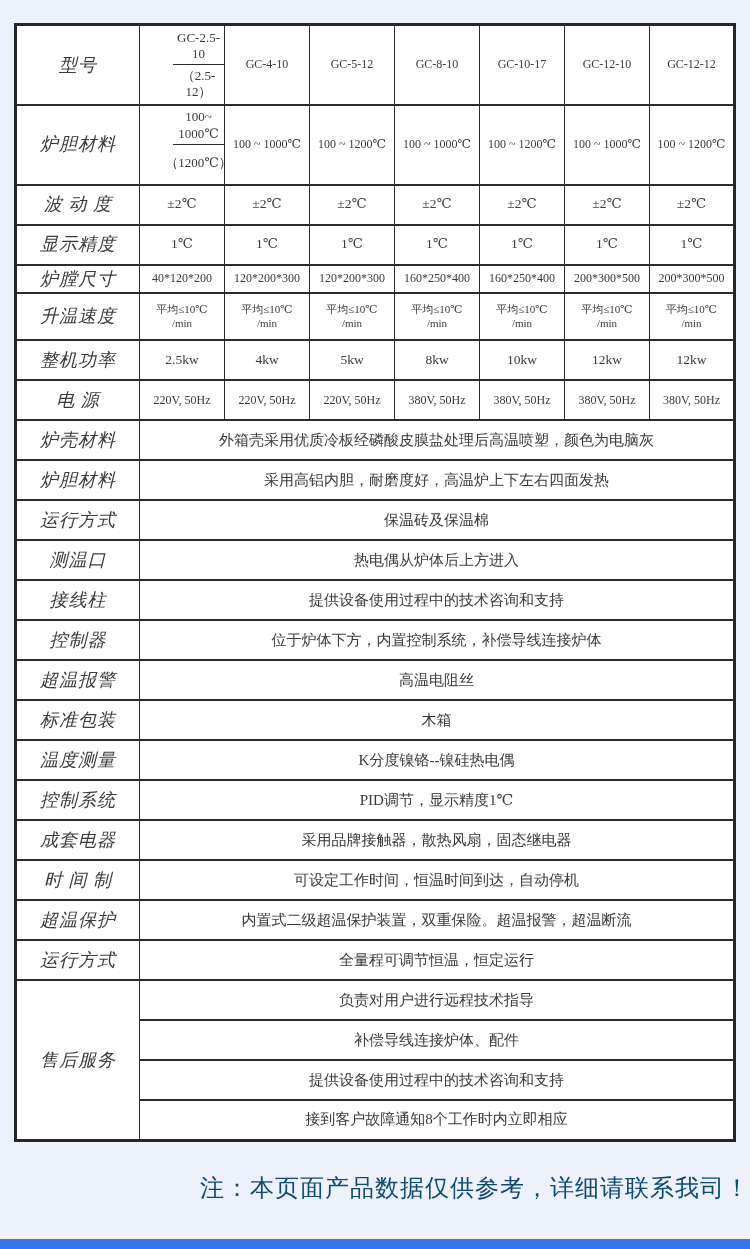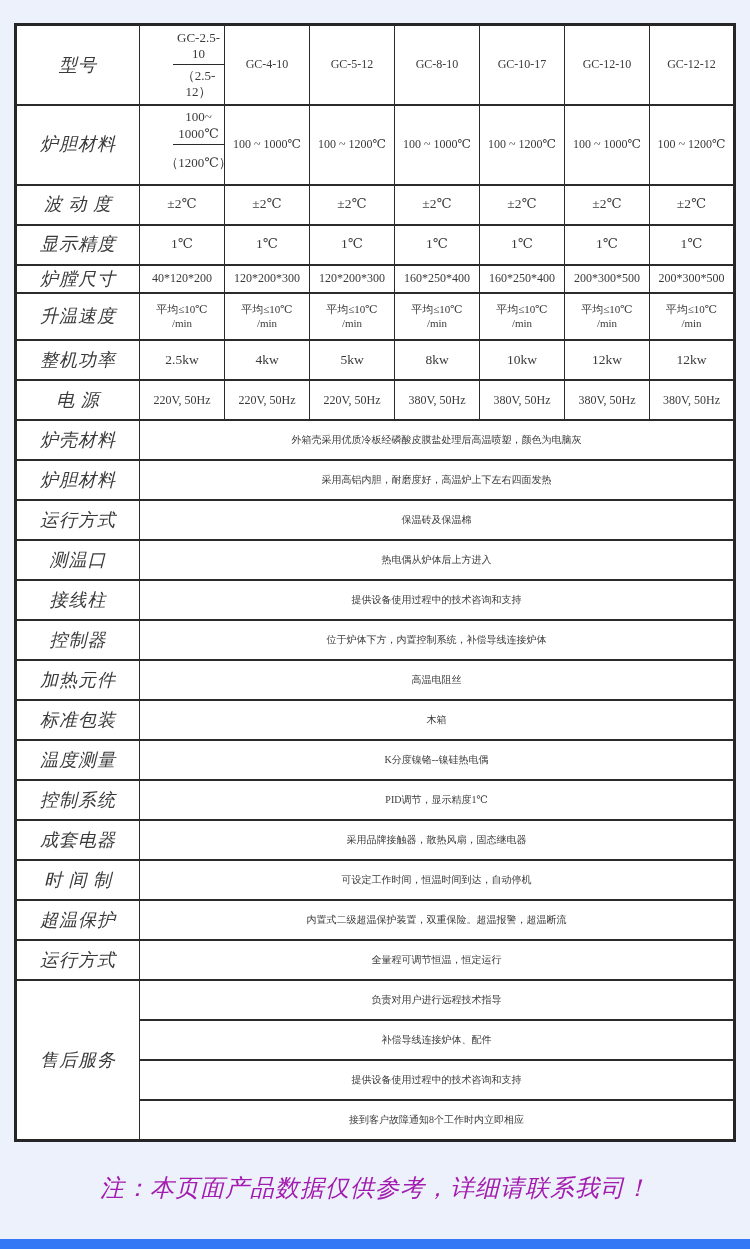--- a/index.html
+++ b/index.html
@@ -24,27 +24,26 @@
   tr.h40{height:40px}
   tr.h42{height:26px}
   tr.h46{height:47px}
   td.rowlabel{font-size:18px;letter-spacing:1px;font-style:italic;}
   td.splitcell{padding:0;}
   .splitwrap{display:flex;flex-direction:column;width:100%;}
   .half{height:37px;display:flex;align-items:center;justify-content:center;font-size:13px;margin-left:33px;}
   .half.top{border-bottom:1px solid #2b2b2b;}
   td.small{font-size:12px;white-space:nowrap;}
   .twoline div{white-space:nowrap;font-size:11px;}
-  td.spanval{font-size:10px;}
+  td.spanval{font-size:15px;}
   .footer-note{
     position:absolute;left:0;top:1172px;width:750px;
-    text-align:center;color:#a21caf;font-size:24px;
+    text-align:right;color:#0c4a6e;font-size:24px;
     font-family:"Liberation Sans","DejaVu Sans",sans-serif;
     letter-spacing:1px;
-    font-style:italic;
   }
   .bottom-bar{
     position:absolute;left:0;top:1239px;width:750px;height:10px;
     background:#3478f6;
   }
 </style>
 </head>
 <body>
 
 <table class="spec-table">
@@ -197,21 +196,21 @@
   </tr>
   <tr class="h40">
     <td class="rowlabel">接线柱</td>
     <td class="spanval" colspan="7">提供设备使用过程中的技术咨询和支持</td>
   </tr>
   <tr class="h40">
     <td class="rowlabel">控制器</td>
     <td class="spanval" colspan="7">位于炉体下方，内置控制系统，补偿导线连接炉体</td>
   </tr>
   <tr class="h40">
-    <td class="rowlabel">加热元件</td>
+    <td class="rowlabel">超温报警</td>
     <td class="spanval" colspan="7">高温电阻丝</td>
   </tr>
   <tr class="h40">
     <td class="rowlabel">标准包装</td>
     <td class="spanval" colspan="7">木箱</td>
   </tr>
   <tr class="h40">
     <td class="rowlabel">温度测量</td>
     <td class="spanval" colspan="7">K分度镍铬--镍硅热电偶</td>
   </tr>

